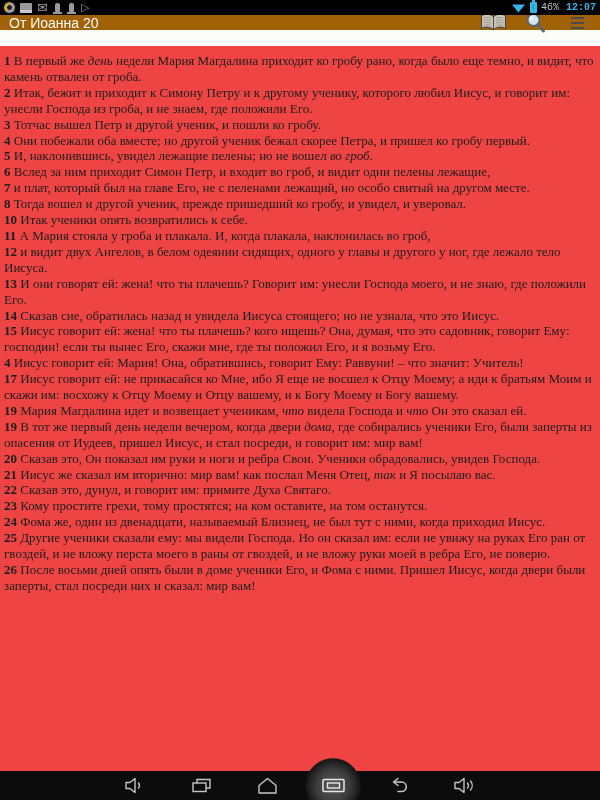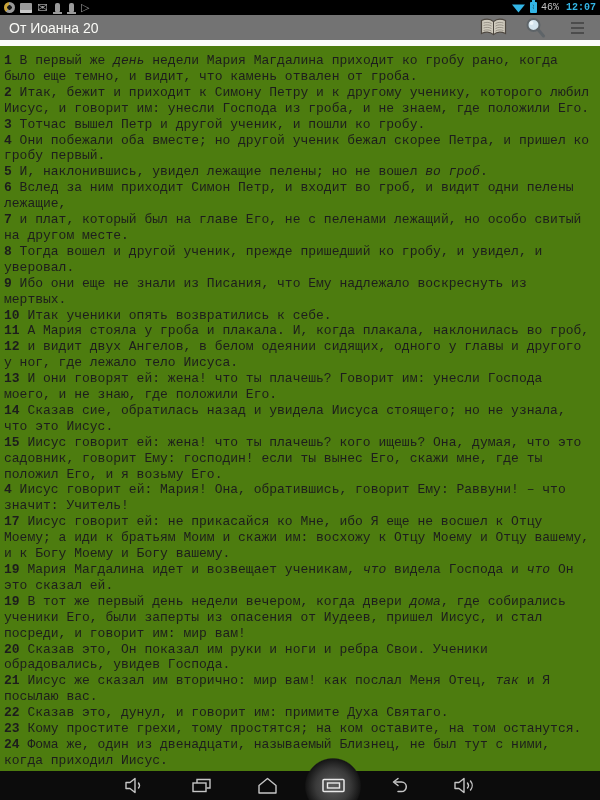--- a/index.html
+++ b/index.html
@@ -24,33 +24,33 @@
   .ic-wifi{width:13px;height:10px;background:#33b5e5;
     clip-path:polygon(50% 100%, 0 20%, 100% 20%);margin-right:2px;}
   .ic-batt{position:relative;width:7px;height:11px;background:#33b5e5;border-radius:1px;margin-right:1px;}
   .ic-batt::before{content:'';position:absolute;top:-2px;left:2px;width:3px;height:2px;background:#33b5e5;}
   .ic-batt::after{content:'';position:absolute;top:2px;left:2.5px;width:2px;height:6px;background:#16627e;
     clip-path:polygon(0 0,100% 35%,40% 45%,100% 100%,0 60%,60% 50%);}
   .sb-pct{color:#c2c2c2;font-size:10px;}
   .sb-time{color:#33b5e5;font-size:10px;font-weight:bold;margin-left:4px;}
 
   
-  .app-bar{position:absolute;top:15px;left:0;width:100%;height:25px;background:#737373;
+  .app-bar{position:absolute;top:15px;left:0;width:100%;height:15px;background:#a16207;
     display:flex;align-items:center;padding:0 9px;box-sizing:border-box;z-index:4;}
   .app-title{color:#fafaf6;font-size:14px;}
   .ab-spacer{flex:1;}
   .ab-icons{display:flex;align-items:center;gap:14px;}
   .ab-btn{display:flex;align-items:center;justify-content:center;width:28px;height:28px;}
   .menu-icon{display:flex;flex-direction:column;gap:3px;}
   .menu-icon i{display:block;width:13px;height:2px;background:#4c4c4c;}
 
   
-  .content{position:absolute;top:46px;left:0;right:0;bottom:0;background:#4d7c0f;
+  .content{position:absolute;top:46px;left:0;right:0;bottom:0;background:#ef4444;
     padding:7px 4px 0 4px;box-sizing:border-box;overflow:hidden;
-    font-family:Liberation Mono, monospace;font-size:13px;line-height:15.9px;color:#1d1d1d;}
+    font-family:Liberation Serif, serif;font-size:13px;line-height:15.9px;color:#1d1d1d;}
   .verse{margin:0;}
   .vnum{font-weight:bold;}
   .it{font-style:italic;}
 
   
   .nav-bar{position:absolute;left:0;bottom:0;width:100%;height:29px;background:#0c0c0c;
     display:flex;align-items:center;justify-content:center;gap:36px;z-index:6;}
   .nav-btn{position:relative;display:flex;align-items:center;justify-content:center;width:30px;height:29px;}
   .nav-btn svg{display:block;}
   .nav-glow::before{content:'';position:absolute;left:50%;top:50%;width:58px;height:58px;
@@ -113,21 +113,20 @@
   <div class="content">
     <div id="verse-list">
         <p class="verse"><span class="vnum">1 </span><span>В первый же </span><span class="it">день</span><span> недели Мария Магдалина приходит ко гробу рано, когда было еще темно, и видит, что камень отвален от гроба.</span></p>
         <p class="verse"><span class="vnum">2 </span><span>Итак, бежит и приходит к Симону Петру и к другому ученику, которого любил Иисус, и говорит им: унесли Господа из гроба, и не знаем, где положили Его.</span></p>
         <p class="verse"><span class="vnum">3 </span><span>Тотчас вышел Петр и другой ученик, и пошли ко гробу.</span></p>
         <p class="verse"><span class="vnum">4 </span><span>Они побежали оба вместе; но другой ученик бежал скорее Петра, и пришел ко гробу первый.</span></p>
         <p class="verse"><span class="vnum">5 </span><span>И, наклонившись, увидел лежащие пелены; но не вошел </span><span class="it">во гроб</span><span>.</span></p>
         <p class="verse"><span class="vnum">6 </span><span>Вслед за ним приходит Симон Петр, и входит во гроб, и видит одни пелены лежащие,</span></p>
         <p class="verse"><span class="vnum">7 </span><span>и плат, который был на главе Его, не с пеленами лежащий, но особо свитый на другом месте.</span></p>
         <p class="verse"><span class="vnum">8 </span><span>Тогда вошел и другой ученик, прежде пришедший ко гробу, и увидел, и уверовал.</span></p>
-        <p class="verse"><span class="vnum">9 </span><span>Ибо они еще не знали из Писания, что Ему надлежало воскреснуть из мертвых.</span></p>
         <p class="verse"><span class="vnum">10 </span><span>Итак ученики опять возвратились к себе.</span></p>
         <p class="verse"><span class="vnum">11 </span><span>А Мария стояла у гроба и плакала. И, когда плакала, наклонилась во гроб,</span></p>
         <p class="verse"><span class="vnum">12 </span><span>и видит двух Ангелов, в белом одеянии сидящих, одного у главы и другого у ног, где лежало тело Иисуса.</span></p>
         <p class="verse"><span class="vnum">13 </span><span>И они говорят ей: жена! что ты плачешь? Говорит им: унесли Господа моего, и не знаю, где положили Его.</span></p>
         <p class="verse"><span class="vnum">14 </span><span>Сказав сие, обратилась назад и увидела Иисуса стоящего; но не узнала, что это Иисус.</span></p>
         <p class="verse"><span class="vnum">15 </span><span>Иисус говорит ей: жена! что ты плачешь? кого ищешь? Она, думая, что это садовник, говорит Ему: господин! если ты вынес Его, скажи мне, где ты положил Его, и я возьму Его.</span></p>
         <p class="verse"><span class="vnum">4 </span><span>Иисус говорит ей: Мария! Она, обратившись, говорит Ему: Раввуни! – что значит: Учитель!</span></p>
         <p class="verse"><span class="vnum">17 </span><span>Иисус говорит ей: не прикасайся ко Мне, ибо Я еще не восшел к Отцу Моему; а иди к братьям Моим и скажи им: восхожу к Отцу Моему и Отцу вашему, и к Богу Моему и Богу вашему.</span></p>
         <p class="verse"><span class="vnum">19 </span><span>Мария Магдалина идет и возвещает ученикам, </span><span class="it">что</span><span> видела Господа и </span><span class="it">что</span><span> Он это сказал ей.</span></p>
         <p class="verse"><span class="vnum">19 </span><span>В тот же первый день недели вечером, когда двери </span><span class="it">дома</span><span>, где собирались ученики Его, были заперты из опасения от Иудеев, пришел Иисус, и стал посреди, и говорит им: мир вам!</span></p>

